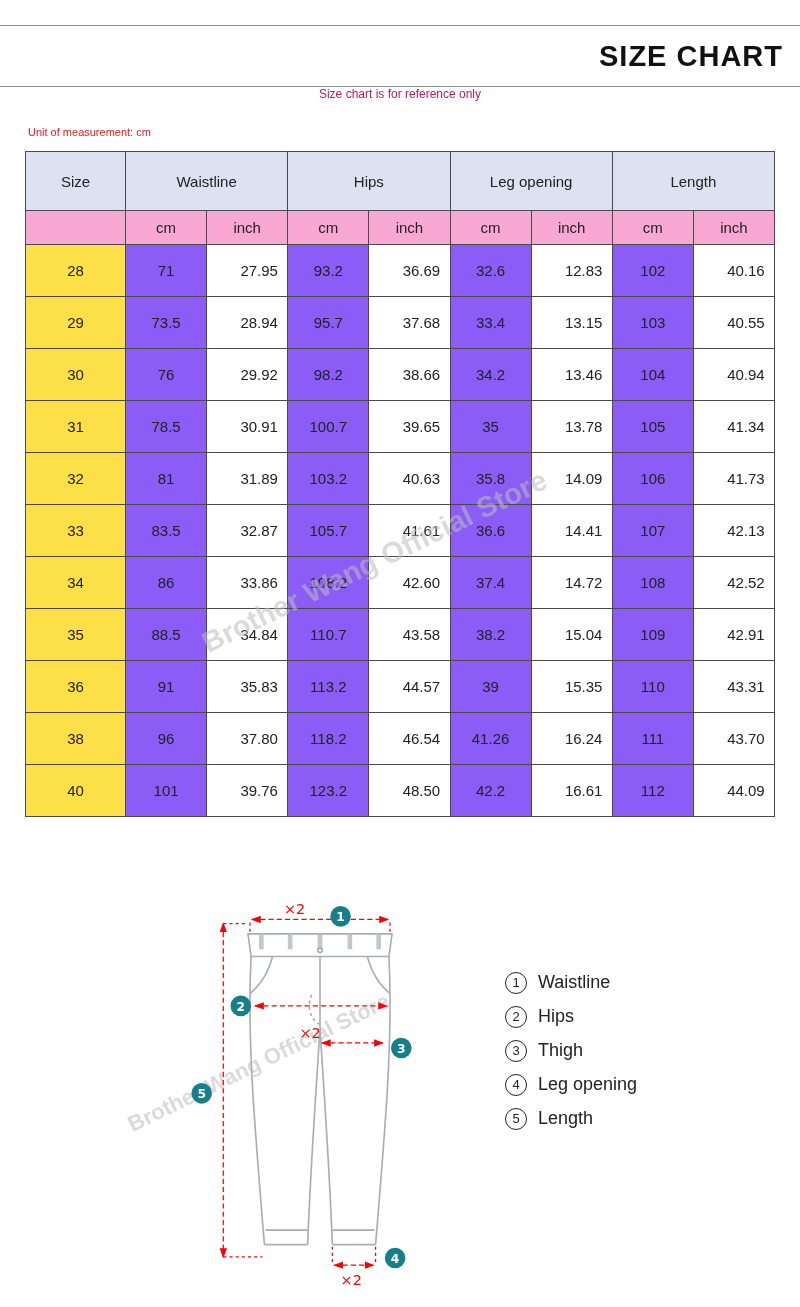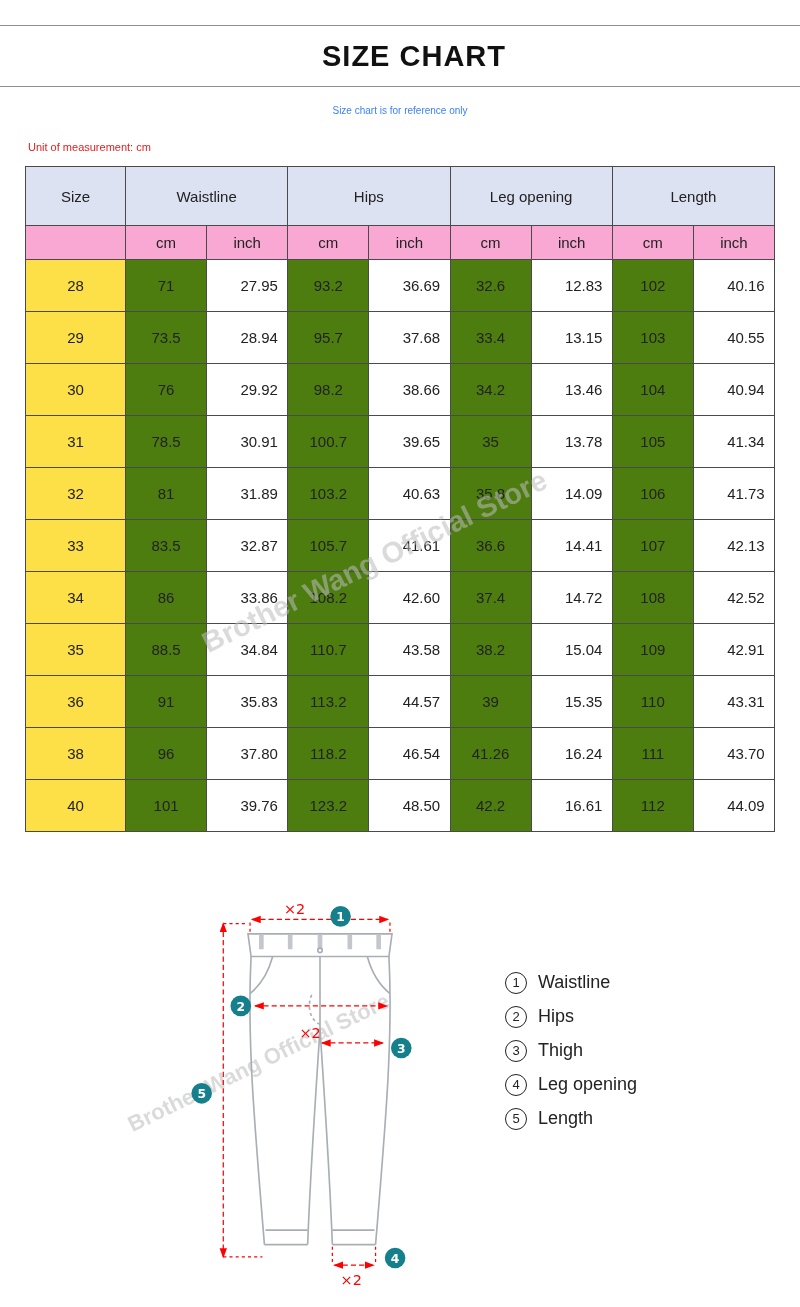--- a/index.html
+++ b/index.html
@@ -1,34 +1,34 @@
 <!DOCTYPE html>
 <html><head>
 <meta charset="utf-8">
 <style>
   html,body{margin:0;padding:0;background:#fff;}
   body{width:800px;font-family:"Liberation Sans","DejaVu Sans",sans-serif;color:#222;}
   .page{position:relative;width:800px;height:1307px;background:#fff;overflow:hidden;}
 
   .rule{border:0;border-top:1px solid #8f8f8f;margin:0;}
   .rule-top{margin-top:25px;}
-  .page-title{text-align:center;font-size:29px;font-weight:700;letter-spacing:1px;margin:14px 17px 13px;color:#111;padding-left:28px;}
-  .subtitle{text-align:center;font-size:10px;color:#3b82f6;margin-top:18px;}
+  .page-title{text-align:right;font-size:29px;font-weight:700;letter-spacing:1px;margin:14px 17px 13px;color:#111;padding-left:28px;}
+  .subtitle{text-align:center;font-size:12px;color:#be185d;margin-top:0;}
   .unit-note{color:#e02020;font-size:11px;margin:25px 0 13px 28px;}
 
   table.size-table{border-collapse:collapse;table-layout:fixed;width:750px;margin:12px 25px;}
   .size-table th,.size-table td{border:1px solid #4a4a4a;text-align:center;vertical-align:middle;
     font-size:15px;font-weight:400;color:#222;padding:0;overflow:hidden;}
   .size-table col.col-size{width:100px;}
   .hrow1 th{height:58px;background:#dde2f3;}
   .hrow2 th{height:41px;background:#ffffff;}
   .hrow3 th{height:33px;background:#f9a8d4;}
   .size-table tbody td{height:51px;}
   td.c-size{background:#fde047;}
-  td.c-cm{background:#4d7c0f;}
+  td.c-cm{background:#8b5cf6;}
   td.c-inch{background:#ffffff;padding-left:24px;}
 
   .watermark{position:absolute;white-space:nowrap;color:#bdbdbd;opacity:.55;
     transform:rotate(-26deg);pointer-events:none;font-weight:700;}
   .wm-table{left:185px;top:545px;font-size:29px;}
   .wm-diagram{left:115px;top:1050px;font-size:22px;}
 
   .diagram{position:absolute;left:145px;top:903px;}
   .legend{position:absolute;left:505px;top:972px;}
   .legend-item{display:flex;align-items:center;margin-bottom:13px;height:21px;}

